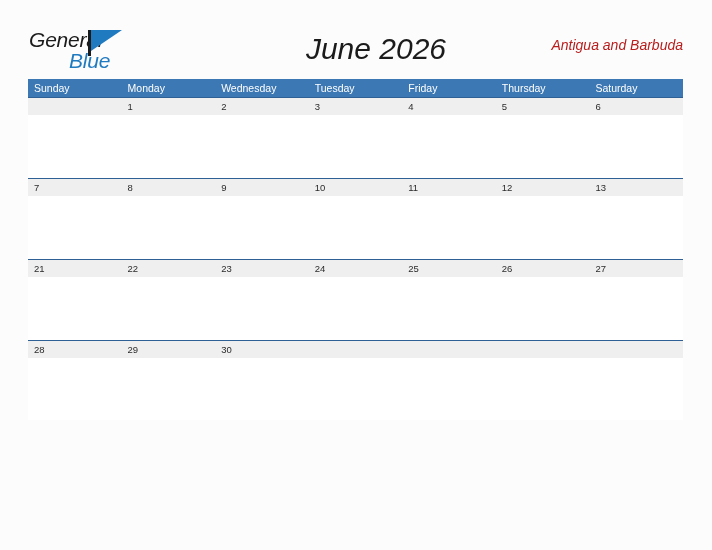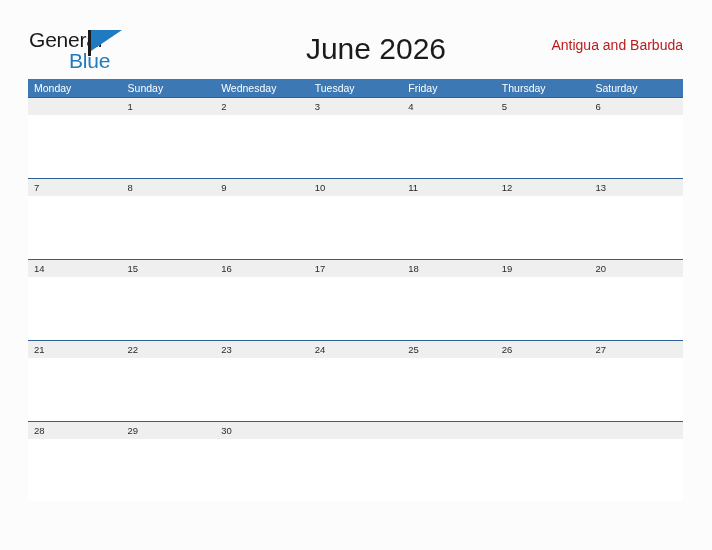--- a/index.html
+++ b/index.html
@@ -15,20 +15,21 @@
     position: relative;
   }
 
   
   #page-header {
     position: absolute;
     left: 0;
     top: 0;
     width: 712px;
     height: 78px;
+    font-style: italic;
   }
 
   #brand-logo {
     position: absolute;
     left: 29px;
     top: 28px;
     width: 120px;
     height: 46px;
   }
   #brand-logo .logo-general {
@@ -179,22 +180,22 @@
 
   <div id="calendar-title">June 2026</div>
 
   <div id="locale-label">Antigua and Barbuda</div>
 
 </div>
 
 <div id="calendar-grid">
 
   <div id="weekday-header">
+    <div class="weekday-cell">Sunday</div>
     <div class="weekday-cell">Monday</div>
-    <div class="weekday-cell">Sunday</div>
     <div class="weekday-cell">Wednesday</div>
     <div class="weekday-cell">Tuesday</div>
     <div class="weekday-cell">Friday</div>
     <div class="weekday-cell">Thursday</div>
     <div class="weekday-cell">Saturday</div>
   </div>
 
   <div class="week-row">
     <div class="week-dates">
       <div class="date-cell"></div>
@@ -214,32 +215,20 @@
       <div class="date-cell">8</div>
       <div class="date-cell">9</div>
       <div class="date-cell">10</div>
       <div class="date-cell">11</div>
       <div class="date-cell">12</div>
       <div class="date-cell">13</div>
     </div>
     <div class="week-body"></div>
   </div>
 
-  <div class="week-row">
-    <div class="week-dates">
-      <div class="date-cell">14</div>
-      <div class="date-cell">15</div>
-      <div class="date-cell">16</div>
-      <div class="date-cell">17</div>
-      <div class="date-cell">18</div>
-      <div class="date-cell">19</div>
-      <div class="date-cell">20</div>
-    </div>
-    <div class="week-body"></div>
-  </div>
 
   <div class="week-row">
     <div class="week-dates">
       <div class="date-cell">21</div>
       <div class="date-cell">22</div>
       <div class="date-cell">23</div>
       <div class="date-cell">24</div>
       <div class="date-cell">25</div>
       <div class="date-cell">26</div>
       <div class="date-cell">27</div>

